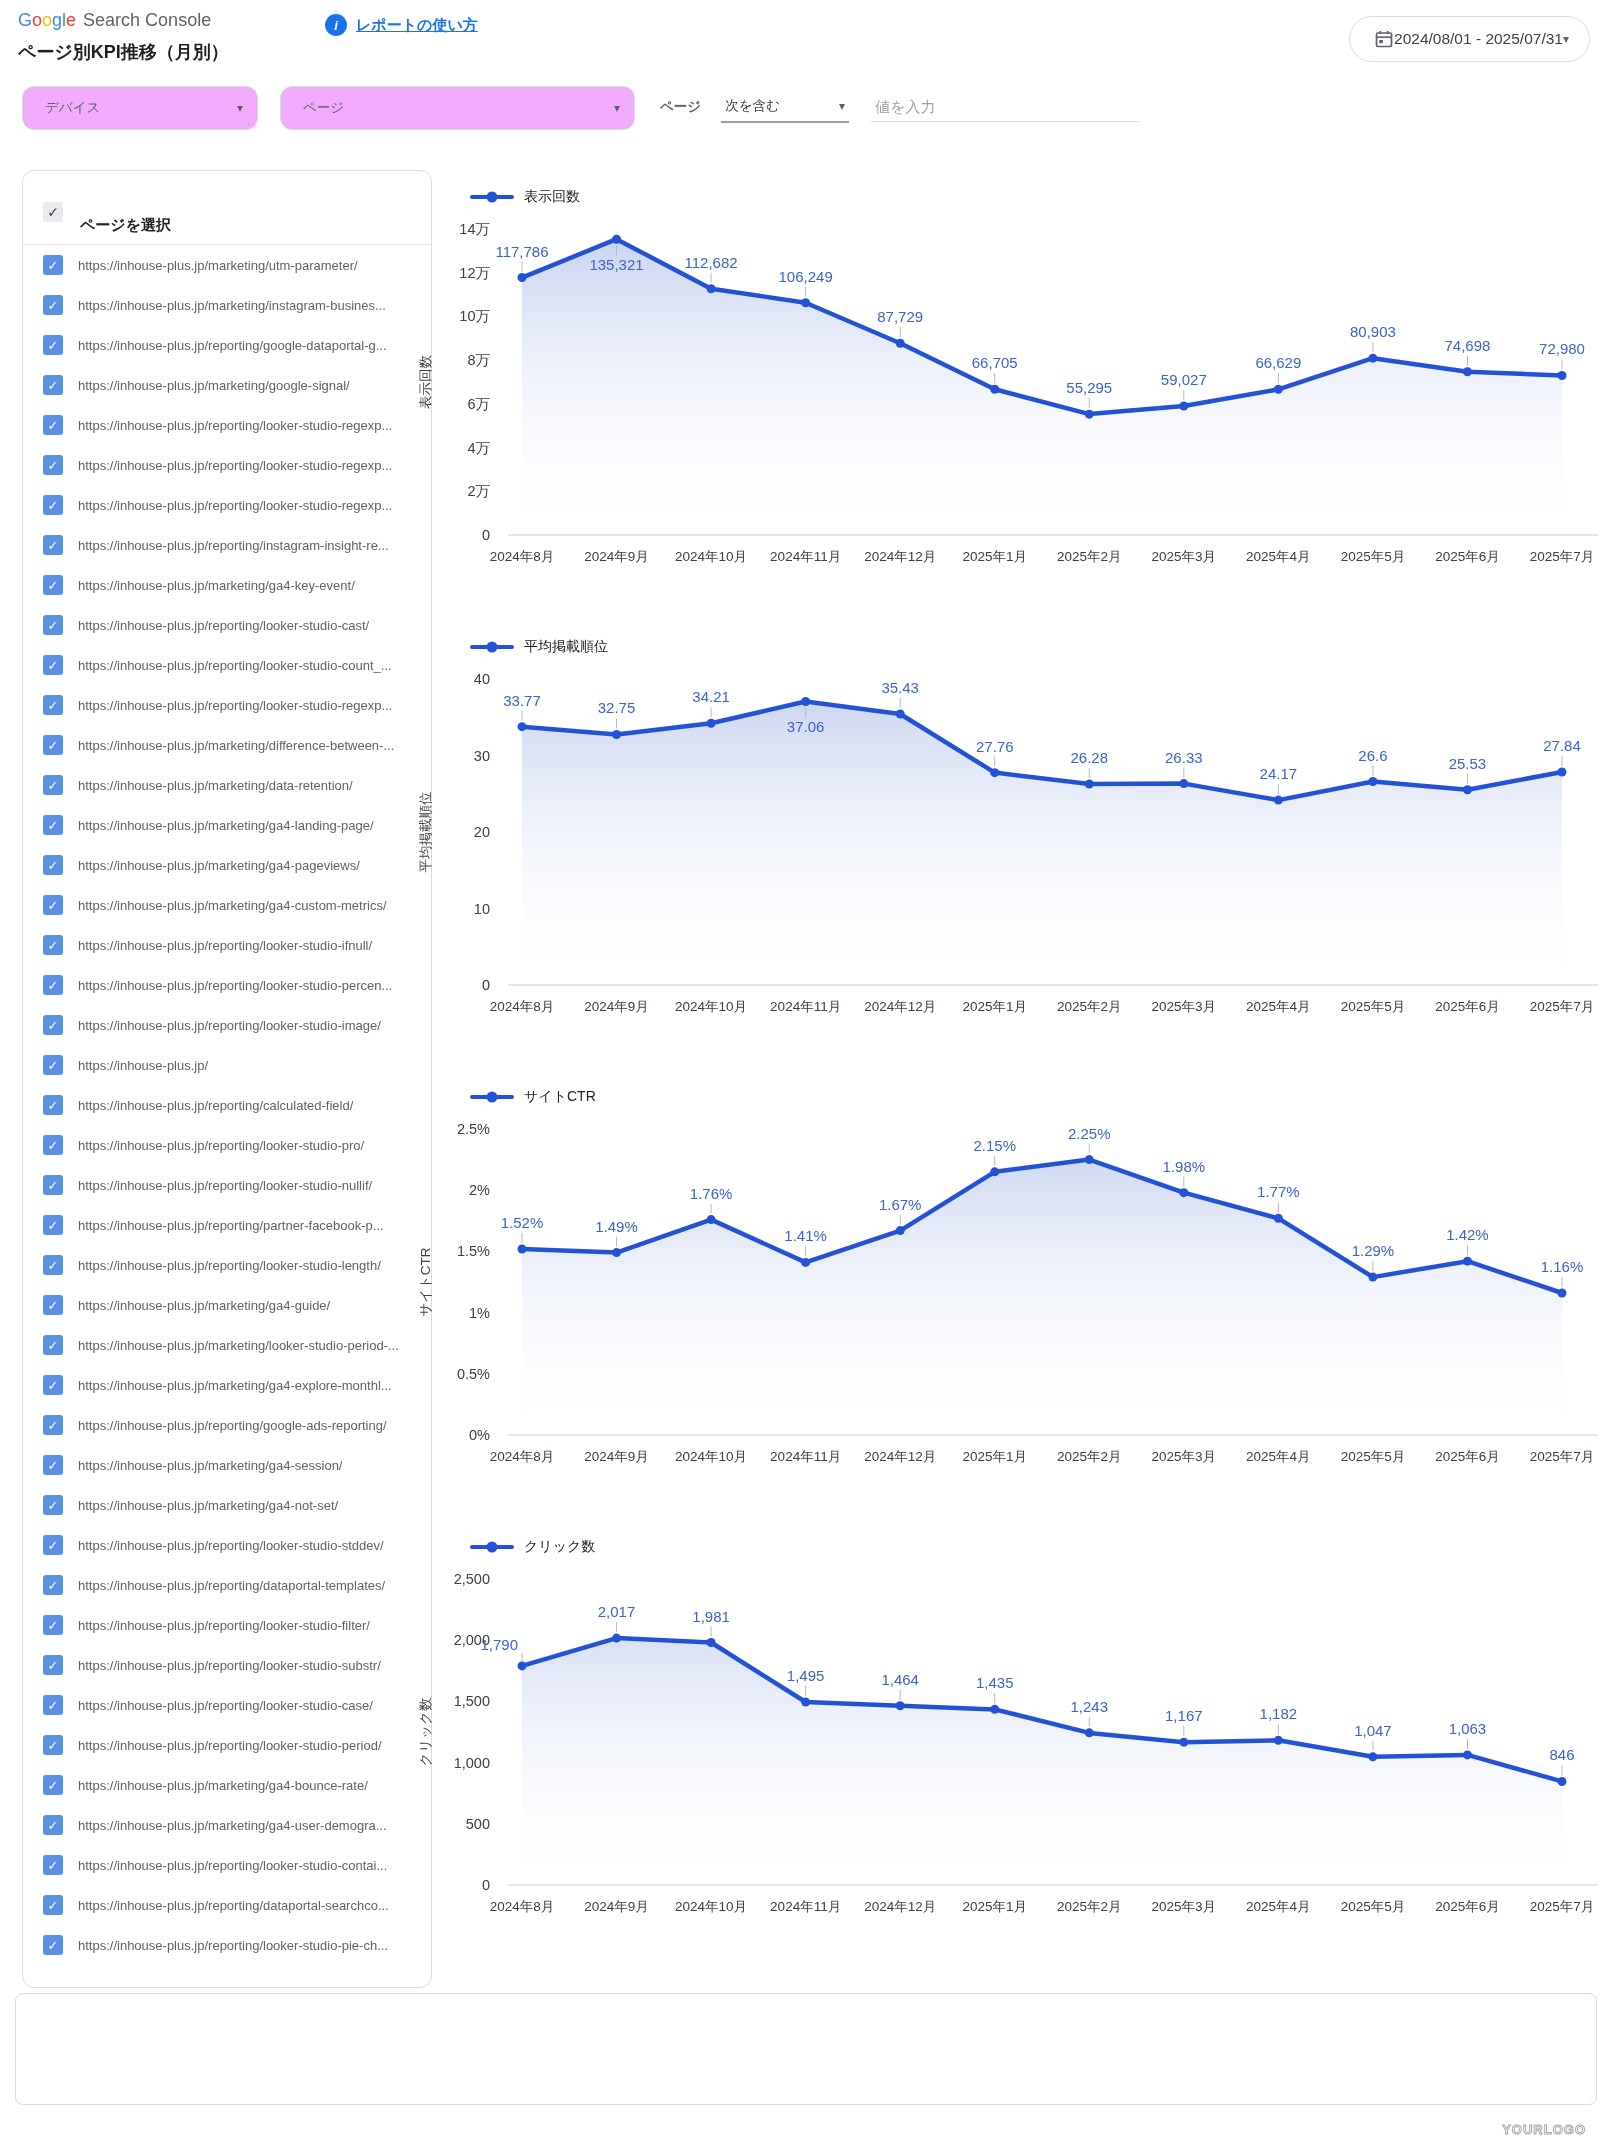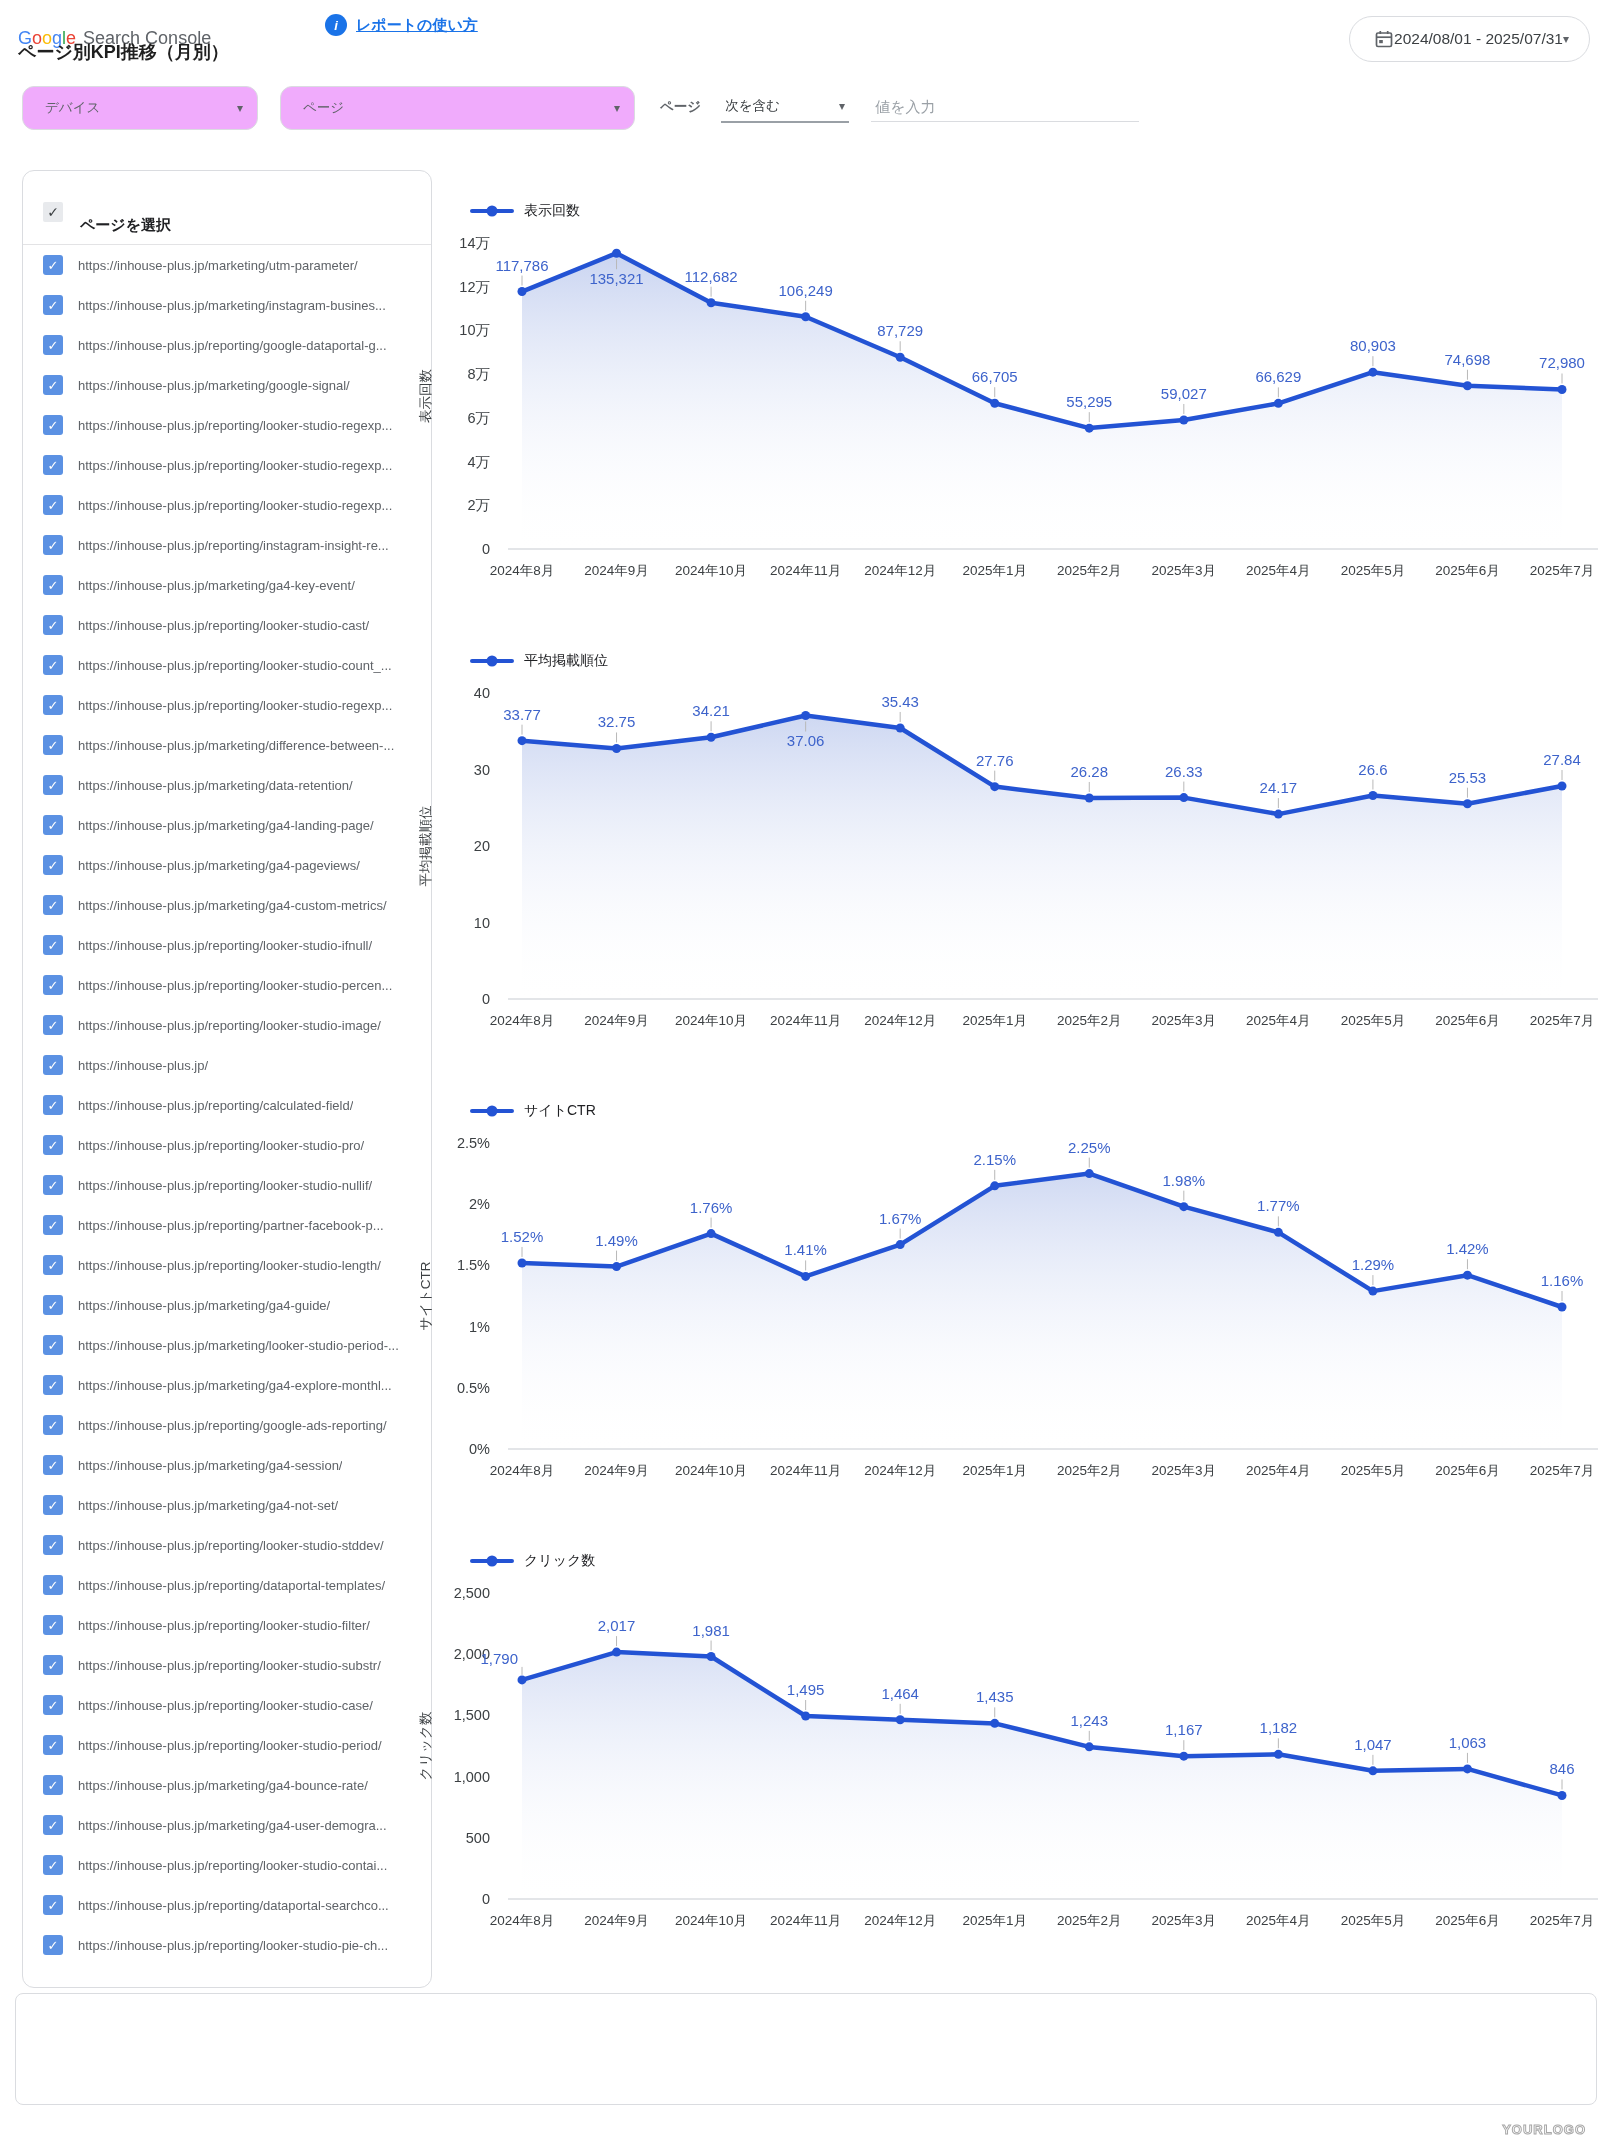--- a/index.html
+++ b/index.html
@@ -2,21 +2,21 @@
 <html><head>
 <meta charset="utf-8">
 <style>
   * { margin:0; padding:0; box-sizing:border-box; }
   html,body { background:#fff; }
   body { width:1612px; height:2149px; position:relative; overflow:hidden;
          font-family:"Liberation Sans","DejaVu Sans",sans-serif; color:#202124; }
   .page { position:absolute; inset:0; }
 
   
-  .logo { position:absolute; left:18px; top:28px; font-size:18px; display:flex; align-items:baseline; }
+  .logo { position:absolute; left:18px; top:10px; font-size:18px; display:flex; align-items:baseline; }
   .logo .letters span { font-weight:500; }
   .logo-product { color:#5f6368; margin-left:7px; }
   .page-title { position:absolute; left:18px; top:40px; font-size:18px; font-weight:700; color:#1f1f1f; }
   .help { position:absolute; left:325px; top:14px; display:flex; align-items:center; gap:9px; }
   .info-circle { width:22px; height:22px; border-radius:50%; background:#1a73e8; color:#fff;
                  font-size:13px; font-weight:700; font-style:italic; display:flex; align-items:center; justify-content:center; }
   .help a { color:#1a73e8; font-size:15px; font-weight:700; text-decoration:underline; }
 
   
   .datepicker { position:absolute; right:22px; top:16px; height:46px; border:1px solid #dadce0; border-radius:23px;
@@ -48,21 +48,21 @@
   .sb-search input { border:none; outline:none; font-size:15px; color:#3c4043; width:320px; }
   .sb-search input::placeholder { color:#80868b; }
   .sb-divider { border-top:1px solid #e3e3e5; }
   .sb-list { }
   .sb-item { height:40px; display:flex; align-items:center; gap:15px; padding:0 14px 0 20px; }
   .cb { width:20px; height:20px; min-width:20px; border-radius:3px; background:#5b91e3; color:#fff;
         font-size:13px; font-weight:700; display:flex; align-items:center; justify-content:center; }
   .sb-url { font-size:13px; color:#5f6368; white-space:nowrap; overflow:hidden; }
 
   
-  .charts { position:absolute; left:410px; top:201px; width:1202px; }
+  .charts { position:absolute; left:410px; top:187px; width:1202px; }
   .chart-block { margin-bottom:70px; }
   .legend { display:flex; align-items:center; gap:10px; padding-left:60px; height:20px; margin-bottom:8px; }
   .legend-label { font-size:14px; color:#202124; }
   svg { display:block; }
   svg text { font-family:"Liberation Sans","DejaVu Sans",sans-serif; }
 
   
   .bottom-box { position:absolute; left:15px; top:1993px; width:1582px; height:112px;
                 border:1px solid #dadce0; border-radius:8px; background:#fff; }
   .watermark { position:absolute; right:26px; top:2122px; font-size:13px; font-weight:700; letter-spacing:1px;

